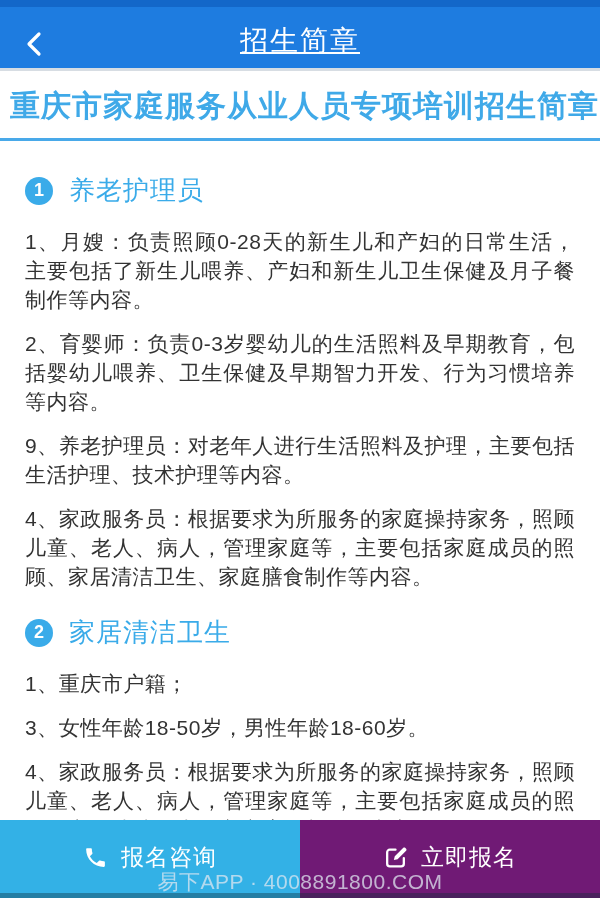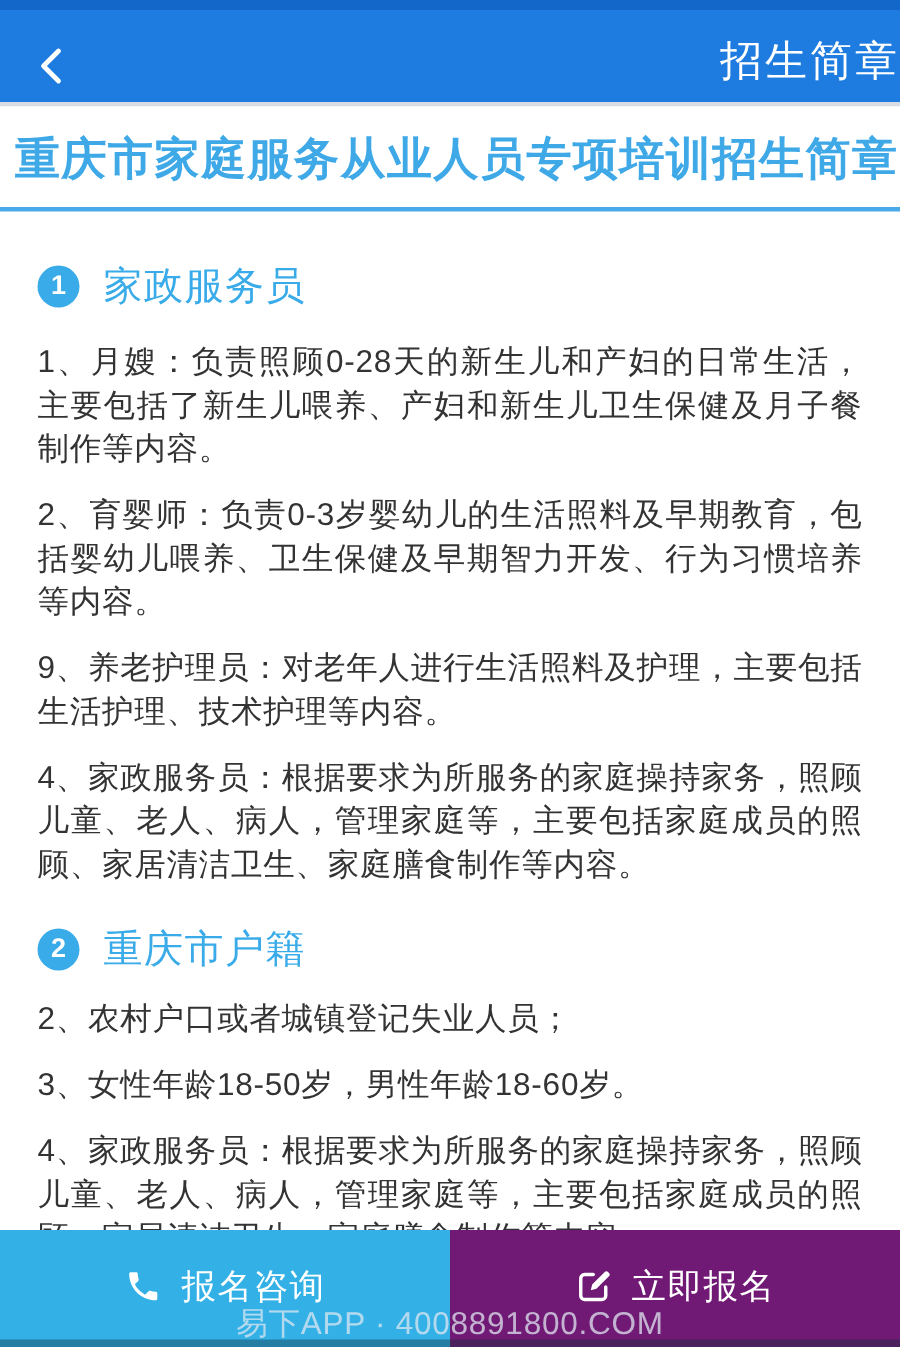--- a/index.html
+++ b/index.html
@@ -18,25 +18,26 @@
   
   .app-header {
     position: relative;
     height: 68px;
     background: linear-gradient(180deg, #1367c9 0px, #1367c9 7px, #1e7ce0 7px, #1e7ce0 100%);
   }
   .app-header .page-title {
     position: absolute;
     left: 0; right: 0;
     top: 22px;
-    text-align: right;
+    text-align: center;
     color: #ffffff;
     font-size: 28px;
     font-weight: 400;
     letter-spacing: 2px;
+    text-decoration: underline;
   }
   .back-button {
     position: absolute;
     left: 14px;
     top: 24px;
     width: 40px;
     height: 40px;
     background: transparent;
     border: none;
     cursor: pointer;
@@ -174,32 +175,32 @@
   <div class="header-divider"></div>
 
   <div class="banner">
     <div class="banner-title">重庆市家庭服务从业人员专项培训招生简章</div>
   </div>
 
   <main class="content">
 
     <div class="section-heading first">
       <span class="num-circle">1</span>
-      <span class="section-title">家政服务员</span>
+      <span class="section-title">养老护理员</span>
     </div>
     <p class="first-para">1、月嫂：负责照顾0-28天的新生儿和产妇的日常生活，主要包括了新生儿喂养、产妇和新生儿卫生保健及月子餐制作等内容。</p>
     <p>2、育婴师：负责0-3岁婴幼儿的生活照料及早期教育，包括婴幼儿喂养、卫生保健及早期智力开发、行为习惯培养等内容。</p>
     <p>9、养老护理员：对老年人进行生活照料及护理，主要包括生活护理、技术护理等内容。</p>
     <p>4、家政服务员：根据要求为所服务的家庭操持家务，照顾儿童、老人、病人，管理家庭等，主要包括家庭成员的照顾、家居清洁卫生、家庭膳食制作等内容。</p>
 
     <div class="section-heading">
       <span class="num-circle">2</span>
-      <span class="section-title">重庆市户籍</span>
+      <span class="section-title">家居清洁卫生</span>
     </div>
-    <p>2、农村户口或者城镇登记失业人员；</p>
+    <p class="first-para">1、重庆市户籍；</p>
     <p>3、女性年龄18-50岁，男性年龄18-60岁。</p>
     <p>4、家政服务员：根据要求为所服务的家庭操持家务，照顾儿童、老人、病人，管理家庭等，主要包括家庭成员的照顾、家居清洁卫生、家庭膳食制作等内容。</p>
 
   </main>
 
   <footer class="bottom-bar">
     <button class="bar-button consult">
       <span>
         <svg width="25" height="25" viewBox="0 0 24 24">
           <path fill="#ffffff" d="M6.62 10.79c1.44 2.83 3.76 5.14 6.59 6.59l2.2-2.2c.27-.27.67-.36 1.02-.24 1.12.37 2.33.57 3.57.57.55 0 1 .45 1 1V20c0 .55-.45 1-1 1-9.39 0-17-7.61-17-17 0-.55.45-1 1-1h3.5c.55 0 1 .45 1 1 0 1.25.2 2.45.57 3.57.11.35.03.74-.25 1.02l-2.2 2.2z"></path>

